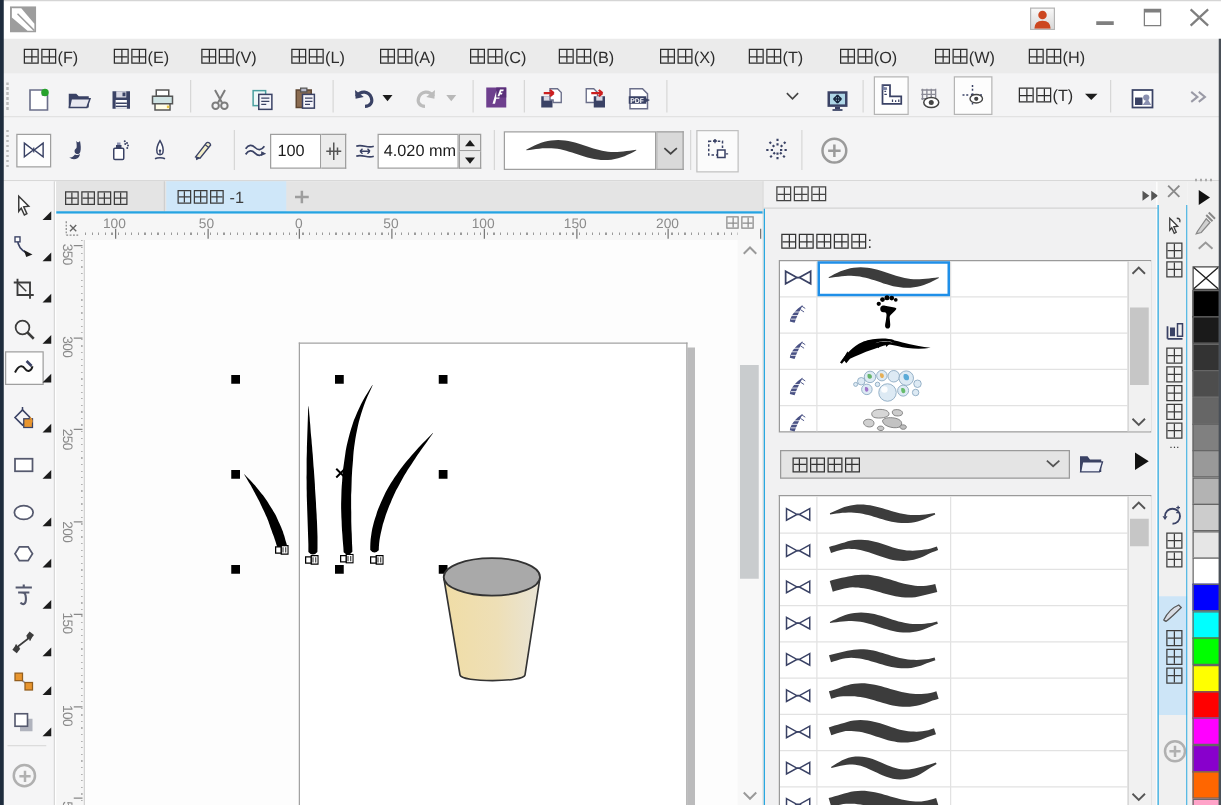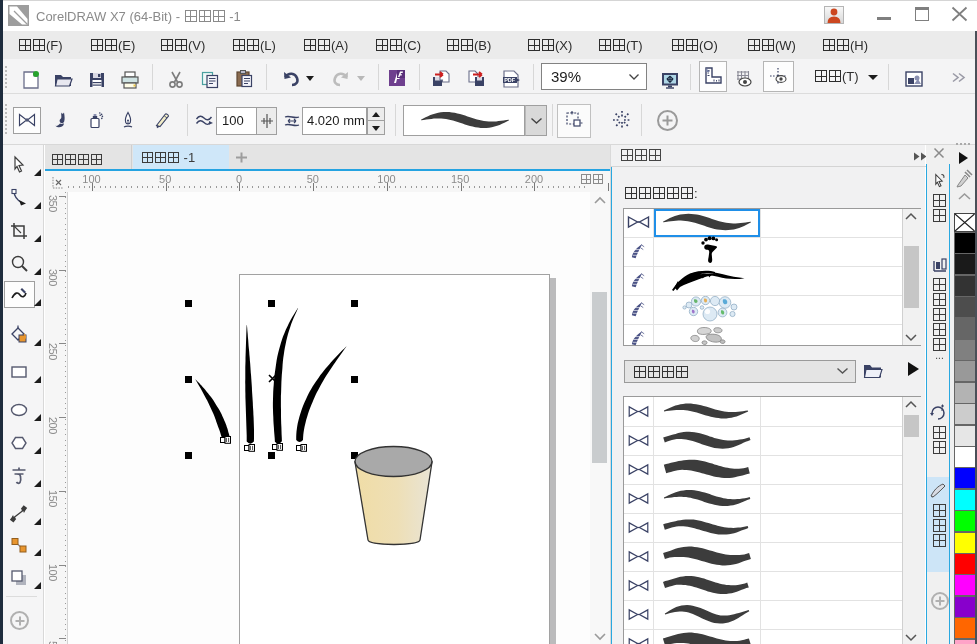--- a/index.html
+++ b/index.html
@@ -12,21 +12,20 @@
 </style></head><body>
 <div id="root">
 
 <div class="abs" style="left:0;top:0;width:977px;height:31px;background:#fff;"></div>
 <svg class="abs" style="left:8px;top:5px" width="21" height="21" viewBox="0 0 21 21">
       <rect width="21" height="21" fill="#9d9d9d"></rect>
       <path d="M1.5 1.5 L9 1.5 L19.5 14 L19.5 19.5 L14 19.5 L1.5 9 Z" fill="#fff"></path>
       <path d="M1.5 1.5 L12 7.5 L7.5 12 Z" fill="#fff"></path>
       <path d="M6 6 L19.5 19.5" stroke="#9d9d9d" stroke-width="1.2"></path>
     </svg>
-<div class="abs" style="left:36px;top:9px;font-size:13px;color:#8a8a8a;">CorelDRAW X7 (64-Bit) - <span class="z" style="width:12px;height:12px;"></span><span class="z" style="width:12px;height:12px;"></span><span class="z" style="width:12px;height:12px;"></span> -1</div>
 <div class="abs" style="left:824px;top:6px;width:20px;height:18px;border:1px solid #b5b5b5;background:linear-gradient(#f8f8f8,#d8d8d8);">
 <svg width="18" height="16" viewBox="0 0 18 16">
         <circle cx="9" cy="5" r="3.4" fill="#cc4720"></circle>
         <path d="M2.5 16 Q2.5 9.5 9 9.5 Q15.5 9.5 15.5 16 Z" fill="#cc4720"></path>
       </svg></div>
 <div class="abs" style="left:877px;top:17px;width:14px;height:3px;background:#7f7f7f;"></div>
 <div class="abs" style="left:915px;top:7px;width:14px;height:14px;border:1px solid #7f7f7f;border-top:3.5px solid #7f7f7f;"></div>
 <svg class="abs" style="left:951px;top:6px" width="17" height="16">
       <path d="M1.5 1.5 L15.5 14.5 M15.5 1.5 L1.5 14.5" stroke="#7f7f7f" stroke-width="1.8"></path>
     </svg>
@@ -148,21 +147,20 @@
     </svg>
 <div class="abs" style="left:152px;top:64px;width:1px;height:26px;background:#d7d7d7;"></div>
 <div class="abs" style="left:266px;top:64px;width:1px;height:26px;background:#d7d7d7;"></div>
 <div class="abs" style="left:378px;top:64px;width:1px;height:26px;background:#d7d7d7;"></div>
 <div class="abs" style="left:419px;top:64px;width:1px;height:26px;background:#d7d7d7;"></div>
 <div class="abs" style="left:533px;top:64px;width:1px;height:26px;background:#d7d7d7;"></div>
 <div class="abs" style="left:690px;top:64px;width:1px;height:26px;background:#d7d7d7;"></div>
 <div class="abs" style="left:888px;top:64px;width:1px;height:26px;background:#d7d7d7;"></div>
 <div class="abs" style="left:306px;top:76px;width:0;height:0;border-left:4.5px solid transparent;border-right:4.5px solid transparent;border-top:5px solid #1c1c1c;"></div>
 <div class="abs" style="left:357px;top:76px;width:0;height:0;border-left:4.5px solid transparent;border-right:4.5px solid transparent;border-top:5px solid #b8b8b8;"></div>
-<div class="abs" style="left:541px;top:63px;width:106px;height:27px;background:#fff;border:1px solid #828282;font-size:15px;color:#1c1c1c;padding:4px 0 0 9px;">39%</div>
 <svg class="abs" style="left:628px;top:73px" width="12" height="8">
       <path d="M1.5 1.5 L6 6 L10.5 1.5" stroke="#444" stroke-width="1.3" fill="none"></path>
     </svg>
 <div class="abs" style="left:699px;top:61px;width:28px;height:31px;border:1px solid #b5b5b5;background:#fdfdfd;"></div>
 <svg class="abs" style="left:703px;top:66px" width="20" height="20" viewBox="0 0 20 20">
       <path d="M3 2 H9 V11 H18 V17 H3 Z" fill="#fff" stroke="#3a4265" stroke-width="1.4"></path>
       <path d="M4.5 4.5 h2 M4.5 7 h1.4 M4.5 9.5 h2 M11 15.5 v-2 M13.5 15.5 v-1.4 M16 15.5 v-2" stroke="#3a4265" stroke-width="1"></path>
       <path d="M3 2 L7 6 L3 6 Z" fill="#7a84a8"></path>
     </svg>
 <div class="abs" style="left:763px;top:61px;width:31px;height:31px;border:1px solid #b5b5b5;background:#fdfdfd;"></div>

